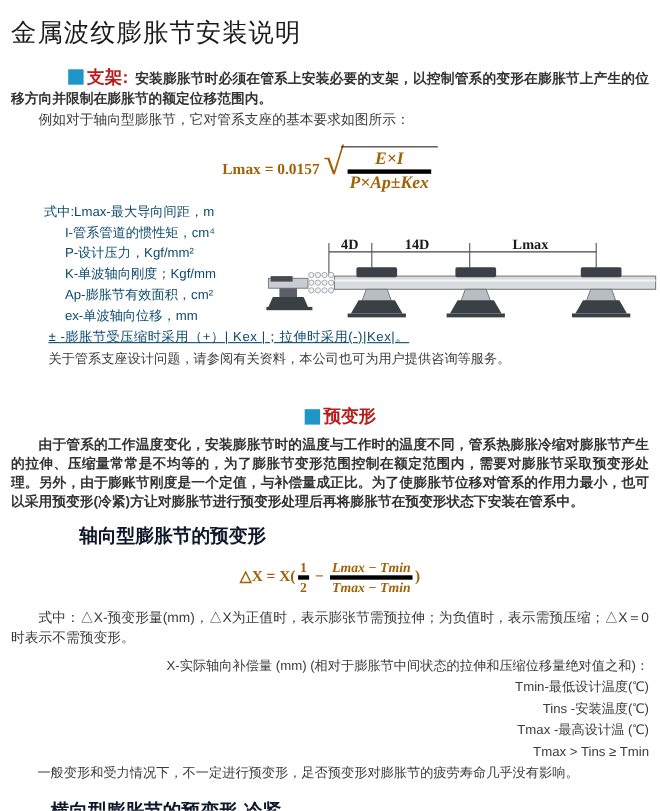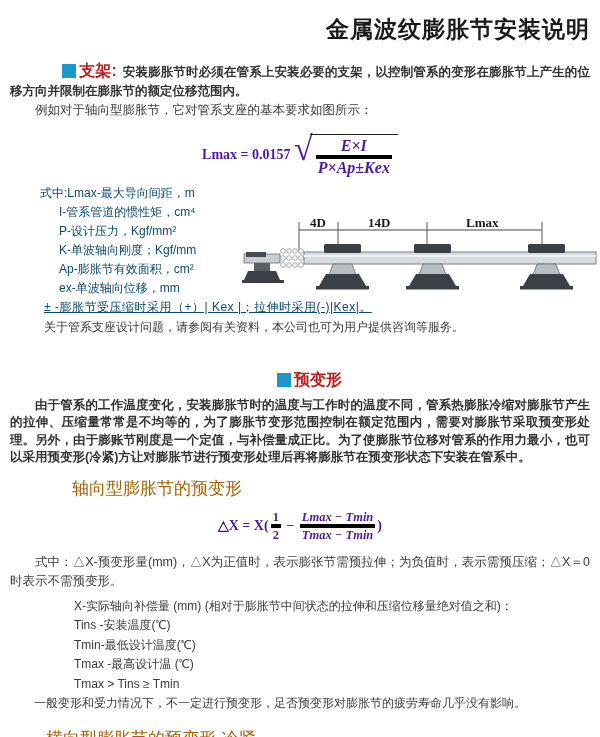--- a/index.html
+++ b/index.html
@@ -6,23 +6,23 @@
   html, body { background: #ffffff; }
   body {
     width: 600px; height: 737px;
     font-family: "Liberation Sans", sans-serif;
     color: #3a3a3a;
     overflow: hidden;
   }
   .page { width: 600px; height: 737px; padding: 14px 10px 0 10px; background: #fff; }
 
   .doc-title {
-    text-align: right;
+    text-align: left;
     font-size: 23px;
-    font-weight: bold;
+    font-weight: normal;
     color: #1a1a1a;
     letter-spacing: 1px;
     margin-bottom: 16px;
   }
 
   .para { font-size: 12.5px; line-height: 19px; color: #3a3a3a; text-align: justify; }
   .bold-para { font-weight: bold; color: #333; }
 
   .accent-square {
     display: inline-block;
@@ -39,21 +39,21 @@
   }
 
   .indent-first { text-indent: 52px; }
   .indent-2em { text-indent: 2em; }
 
   
   .formula {
     text-align: center;
     font-family: "Liberation Serif", serif;
     font-weight: bold;
-    color: #4c1d95;
+    color: #a16207;
     font-size: 14px;
     margin: 10px 0;
   }
   .frac {
     display: inline-block;
     vertical-align: middle;
     text-align: center;
     line-height: 1.15;
     font-size: 12.5px;
     padding: 0 2px;
@@ -75,29 +75,29 @@
   .def-note { margin-left: 34px; font-size: 12px; line-height: 19px; margin-top: 1px; }
 
   .diagram {
     position: absolute;
     top: 32px; left: 232px;
     width: 358px; height: 102px;
   }
   .dim-label { font-family: "Liberation Serif", serif; font-weight: bold; font-size: 13px; fill: #1a1a1a; }
 
   .subheading {
-    color: #a16207;
-    font-weight: normal;
+    color: #0f172a;
+    font-weight: bold;
     font-size: 17px;
     margin: 10px 0 8px 0;
   }
   .sub-axial { margin-left: 62px; }
   .sub-lateral { margin-left: 36px; margin-top: 14px; }
 
-  .list-line { font-size: 12px; line-height: 19.5px; margin-left: 64px; color: #3a3a3a; }
+  .list-line { font-size: 12px; line-height: 19.5px; margin-left: 24px; color: #3a3a3a; text-align: right; }
   .note-line { font-size: 12px; line-height: 19px; }
   .section-head { margin: 14px 0 6px 25px; text-align: center; }
   .pm { letter-spacing: 0.5px; text-decoration: underline; }
 </style>
 </head>
 <body>
 
 <div class="page">
 
   <h1 class="doc-title">金属波纹膨胀节安装说明</h1>
@@ -196,22 +196,22 @@
   <div class="formula">
     <span>△X = X(</span><span class="frac"><span class="num">1</span><span class="den">2</span></span>
     <span>−</span>
     <span class="frac ital"><span class="num">Lmax − Tmin</span><span class="den">Tmax − Tmin</span></span><span>)</span>
   </div>
 
   <p class="para indent-2em">式中：△X-预变形量(mm)，△X为正值时，表示膨张节需预拉伸；为负值时，表示需预压缩；△X＝0时表示不需预变形。</p>
 
   <div style="margin-top:6px">
     <div class="list-line">X-实际轴向补偿量 (mm) (相对于膨胀节中间状态的拉伸和压缩位移量绝对值之和)：</div>
+    <div class="list-line">Tmin-最低设计温度(℃)</div>
     <div class="list-line">Tins -安装温度(℃)</div>
-    <div class="list-line">Tmin-最低设计温度(℃)</div>
     <div class="list-line">Tmax -最高设计温 (℃)</div>
     <div class="list-line">Tmax &gt; Tins ≥ Tmin</div>
   </div>
 
   <p class="para indent-2em note-line">一般变形和受力情况下，不一定进行预变形，足否预变形对膨胀节的疲劳寿命几乎没有影响。</p>
 
   <h2 class="subheading sub-lateral">横向型膨胀节的预变形-冷紧</h2>
 
 </div>
 

